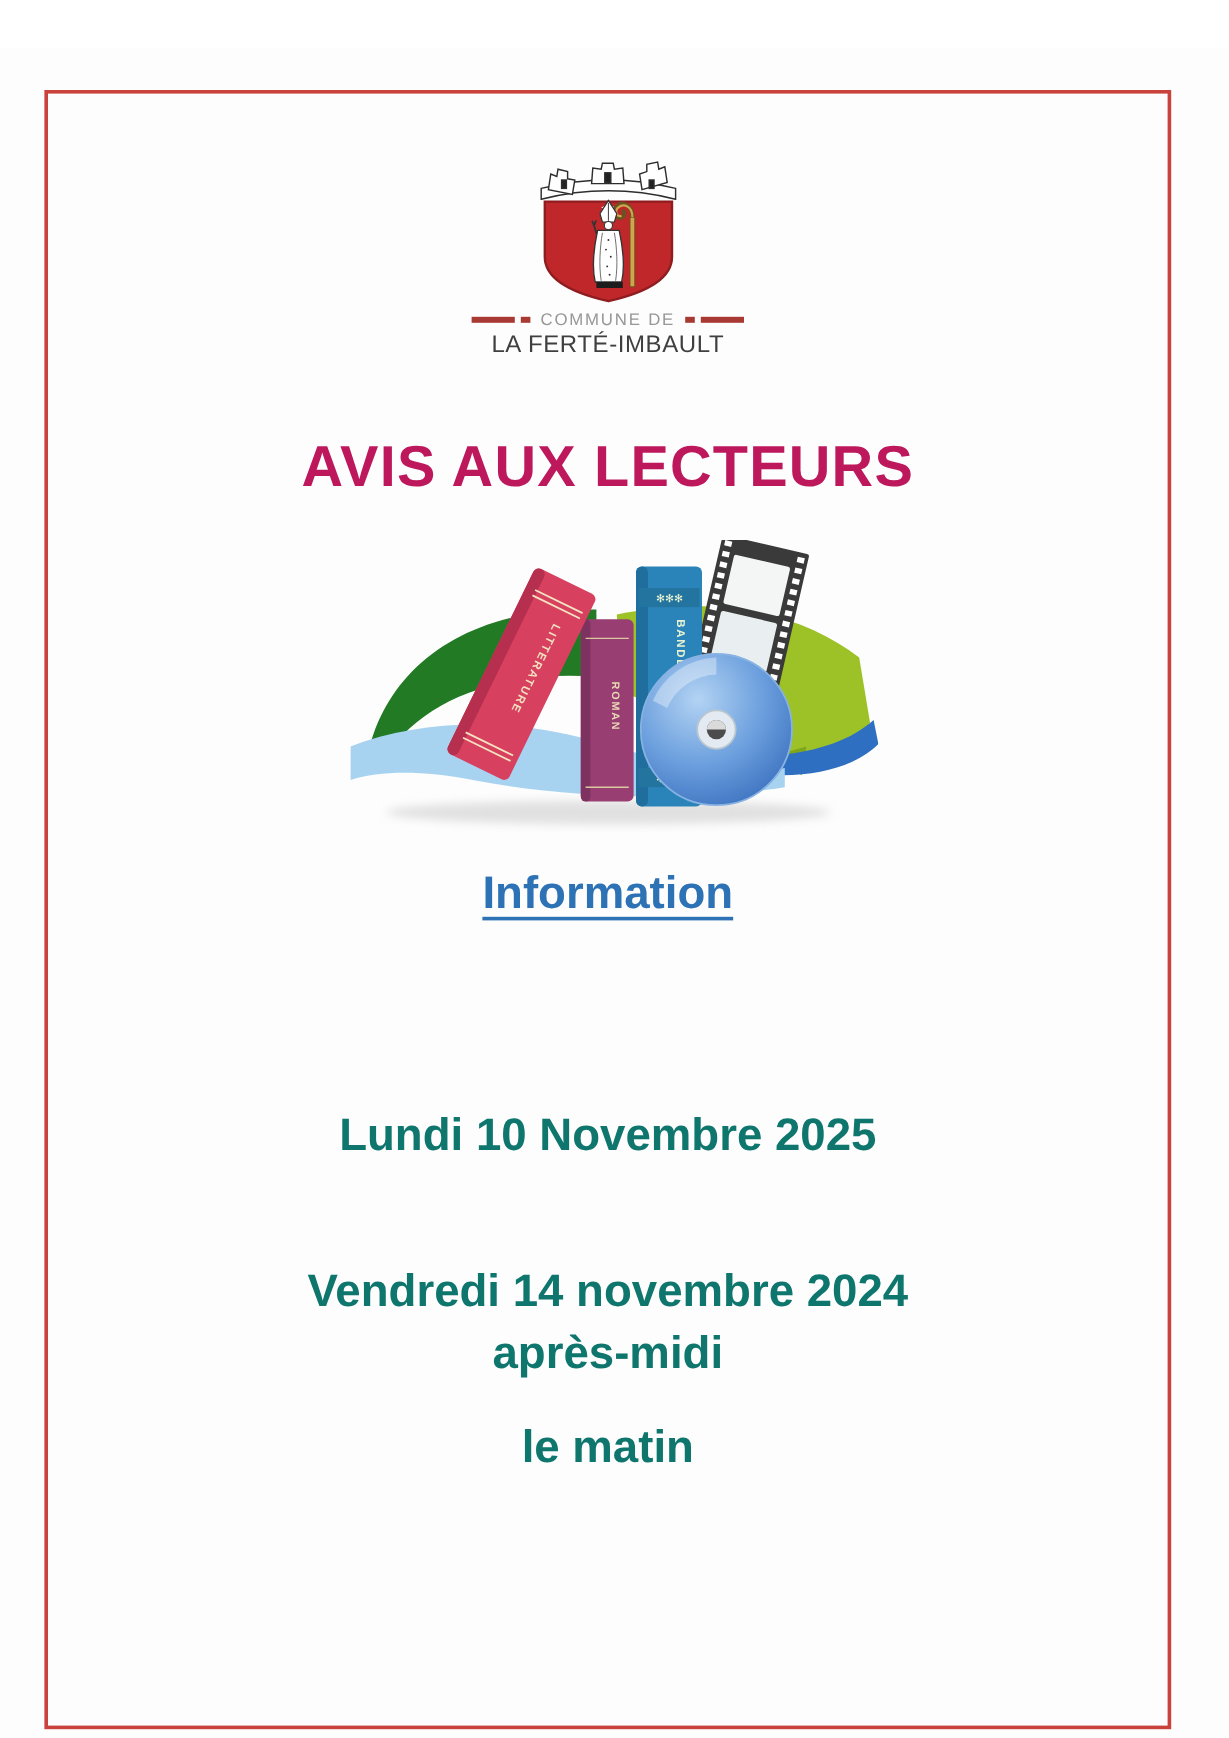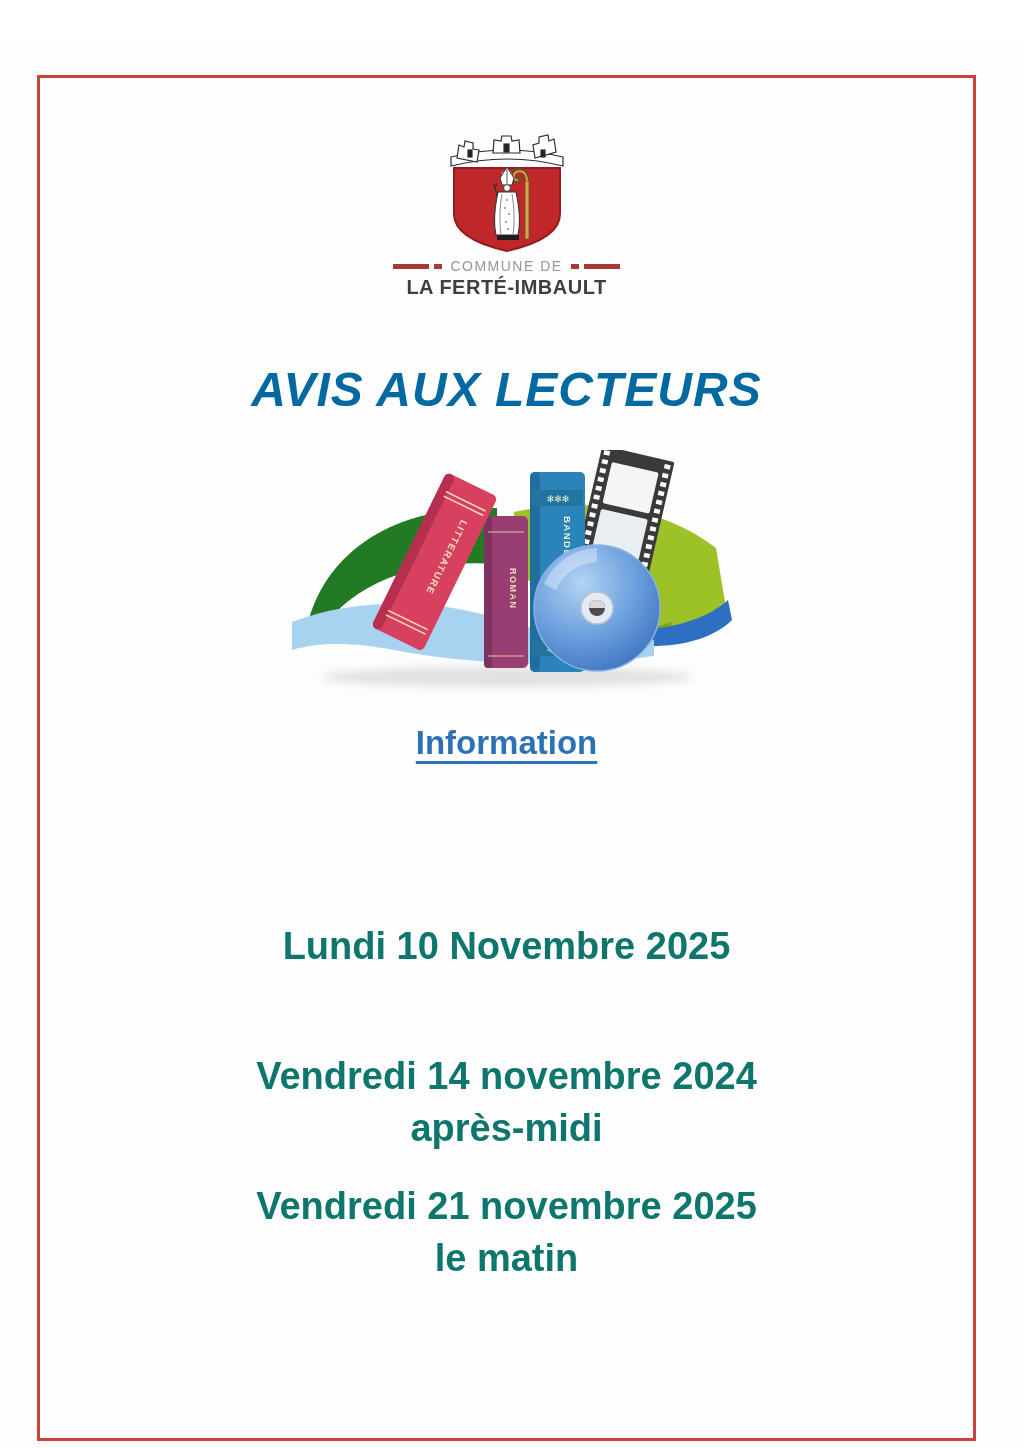--- a/index.html
+++ b/index.html
@@ -24,31 +24,31 @@
     display:flex;align-items:center;justify-content:center;
     gap:5px;margin-top:4px;
   }
   .bar-long{display:inline-block;width:36px;height:5px;background:#a83a33;}
   .bar-short{display:inline-block;width:8px;height:5px;background:#a83a33;}
   .commune-label{
     font-size:14px;color:#979797;letter-spacing:1.5px;font-weight:400;
     margin:0 3px;white-space:nowrap;
   }
   .commune-name{
-    font-size:20px;font-weight:700;color:#3f3f3f;letter-spacing:0.5px;
+    font-size:20px;font-weight:400;color:#3f3f3f;letter-spacing:0.5px;
     margin-top:2px;
   }
   
   .title{
     position:absolute;top:284px;left:0;right:0;
-    font-size:48px;font-weight:700;color:#0369a1;letter-spacing:1px;font-style:italic;
+    font-size:48px;font-weight:700;color:#be185d;letter-spacing:1px;
   }
   .info-heading{
     position:absolute;top:646px;left:0;right:0;
-    font-size:33px;font-weight:700;color:#2d72b4;
+    font-size:38px;font-weight:700;color:#2d72b4;
     text-decoration:underline;text-decoration-thickness:3px;text-underline-offset:7px;
   }
   .sub-red{
     position:absolute;top:722px;left:0;right:0;
     font-size:34px;font-weight:700;color:#e8312d;letter-spacing:0.5px;
   }
   .closure{
     position:absolute;left:0;right:0;
     font-size:38px;font-weight:700;color:#0f766e;line-height:52px;
   }
@@ -201,20 +201,19 @@
     <div class="info-heading">Information</div>
 
     <div class="closure c1">
       <div>Lundi 10 Novembre 2025</div>
     </div>
     <div class="closure c2">
       <div>Vendredi 14 novembre 2024</div>
       <div>après-midi</div>
     </div>
     <div class="closure c3">
-      <div>Vendredi 21 novembre 2025</div>
       <div>le matin</div>
     </div>
 
   </div>
 
   <div class="scan-line"></div>
 </div>
 
 </body></html>

